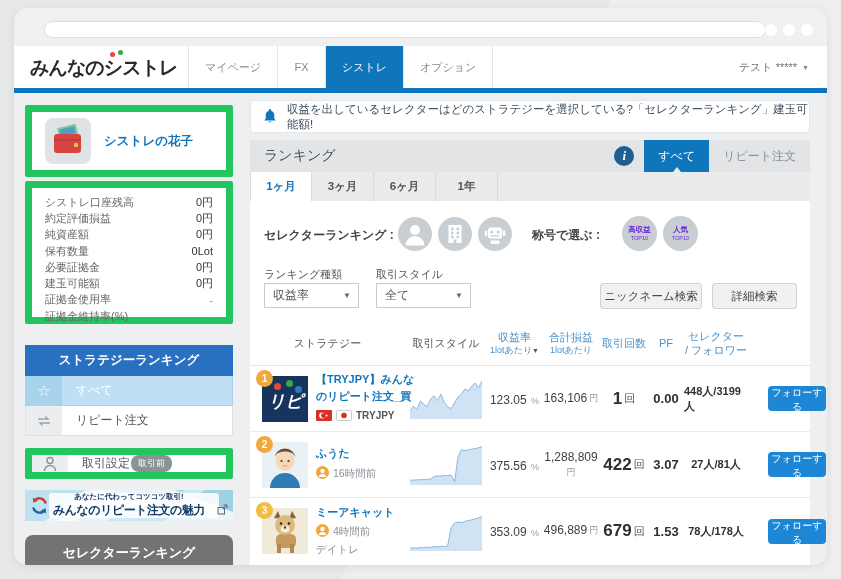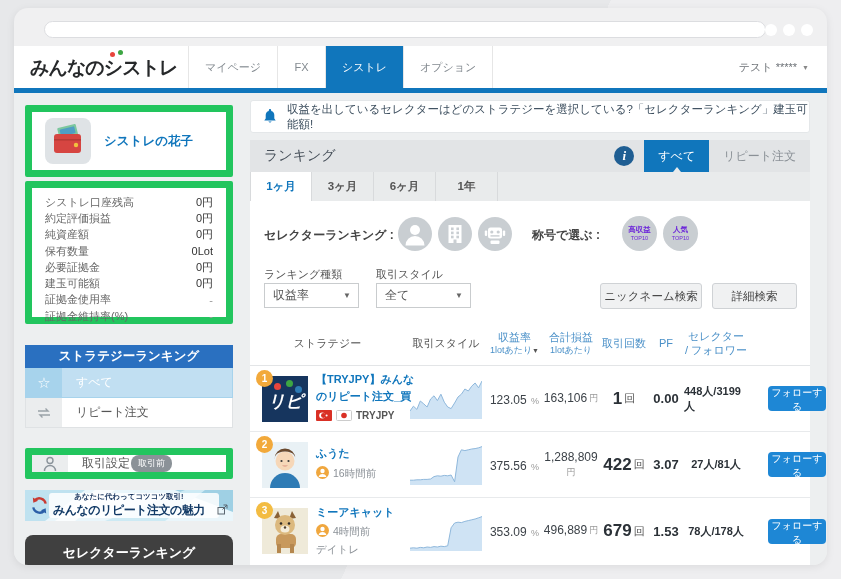--- a/index.html
+++ b/index.html
@@ -37,39 +37,39 @@
   
   .sidebar { position:absolute; left:11px; top:0; width:208px; height:100%; }
   .card { background:#fff; border:7px solid #22c55e; border-radius:2px; }
   .profile { position:absolute; top:12px; left:0; right:0; height:72px; display:flex; align-items:center; }
   .profile .pava { width:46px; height:46px; margin-left:13px; }
   .profile .pname { margin-left:13px; font-size:12.5px; font-weight:bold; color:#1076bc; cursor:pointer; }
   .stats { position:absolute; top:88px; left:0; right:0; height:143px; padding:6px 13px; }
   .stat-row { display:flex; justify-content:space-between; align-items:center; height:16.3px; font-size:11px; }
   .stat-row .sl { color:#666; } .stat-row .sv { color:#333; }
   .menu { position:absolute; top:252px; left:0; right:0; }
-  .menu-head { height:23px; background:#2a70c0; color:#fff; font-size:12.5px; font-weight:bold; display:flex; align-items:center; justify-content:center; cursor:pointer; }
+  .menu-head { height:31px; background:#2a70c0; color:#fff; font-size:12.5px; font-weight:bold; display:flex; align-items:center; justify-content:center; cursor:pointer; }
   .menu-item { height:30px; display:flex; border:1px solid #dfe2e4; border-top:none; cursor:pointer; background:#fff; }
   .mi-icon { width:36px; display:flex; align-items:center; justify-content:center; background:#ebedee; }
   .mi-label { flex:1; display:flex; align-items:center; padding-left:14px; font-size:12px; color:#555; }
   .menu-item.active { border-color:#a7d3ec; }
   .menu-item.active .mi-icon { background:#a7d3ec; color:#fff; font-size:15px; }
   .menu-item.active .mi-label { background:#c1dff2; color:#fff; }
   .settings-card { position:absolute; top:355px; left:0; right:0; height:31px; display:flex; cursor:pointer; }
   .settings-card .mi-icon { width:36px; }
   .settings-card .mi-label { gap:1px; }
   .pill { background:#8b9298; color:#fff; font-size:9px; padding:2px 7px; border-radius:8px; }
   .banner { position:absolute; top:397px; left:0; right:0; height:31px; background:#fff; overflow:hidden; cursor:pointer; }
   .banner svg.bg { position:absolute; left:0; top:0; }
   .banner .b-ico { position:absolute; left:5px; top:6px; }
   .banner .b-text { position:absolute; left:28px; top:2px; }
   .banner .b1 { font-size:7.5px; font-weight:bold; color:#14305a; display:block; text-align:center; }
   .banner .b2 { font-size:12px; font-weight:900; color:#123a66; display:block; letter-spacing:-0.5px; }
   .banner .b-ext { position:absolute; right:5px; top:11px; }
-  .sel-btn { position:absolute; top:442px; left:0; right:0; height:40px; background:#404040; border-radius:8px; color:#fff; font-size:13px; font-weight:bold; text-align:center; padding-top:9px; cursor:pointer; }
+  .sel-btn { position:absolute; top:442px; left:0; right:0; height:40px; background:#737373; border-radius:8px; color:#fff; font-size:13px; font-weight:bold; text-align:center; padding-top:9px; cursor:pointer; }
   
   .main { position:absolute; left:236px; top:0; width:560px; height:100%; }
   .notice { position:absolute; top:7px; left:0; right:0; height:33px; background:#fff; border:1px solid #e4e7e9; border-radius:3px; display:flex; align-items:center; cursor:pointer; }
   .notice .bell { margin:0 10px 0 12px; display:flex; }
   .notice .n-text { font-size:11.5px; color:#3c4e5e; }
   .rank-bar { position:absolute; top:47px; left:0; right:0; height:32px; background:#e2e4e6; display:flex; align-items:center; }
   .rank-bar .r-title { font-size:14px; color:#47505a; margin-left:14px; flex:1; }
   .info-ic { width:20px; height:20px; border-radius:50%; background:#1f5e93; color:#fff; font-family:"Liberation Serif",serif; font-style:italic; font-weight:bold; font-size:13px; display:flex; align-items:center; justify-content:center; margin-right:10px; cursor:pointer; }
   .tg-all { position:relative; height:32px; background:#1076bc; color:#fff; font-size:12px; display:flex; align-items:center; padding:0 14px; cursor:pointer; }
   .tg-all .notch { position:absolute; bottom:0; left:50%; margin-left:-4px; width:0; height:0; border-left:4px solid transparent; border-right:4px solid transparent; border-bottom:5px solid #e9ebec; }

